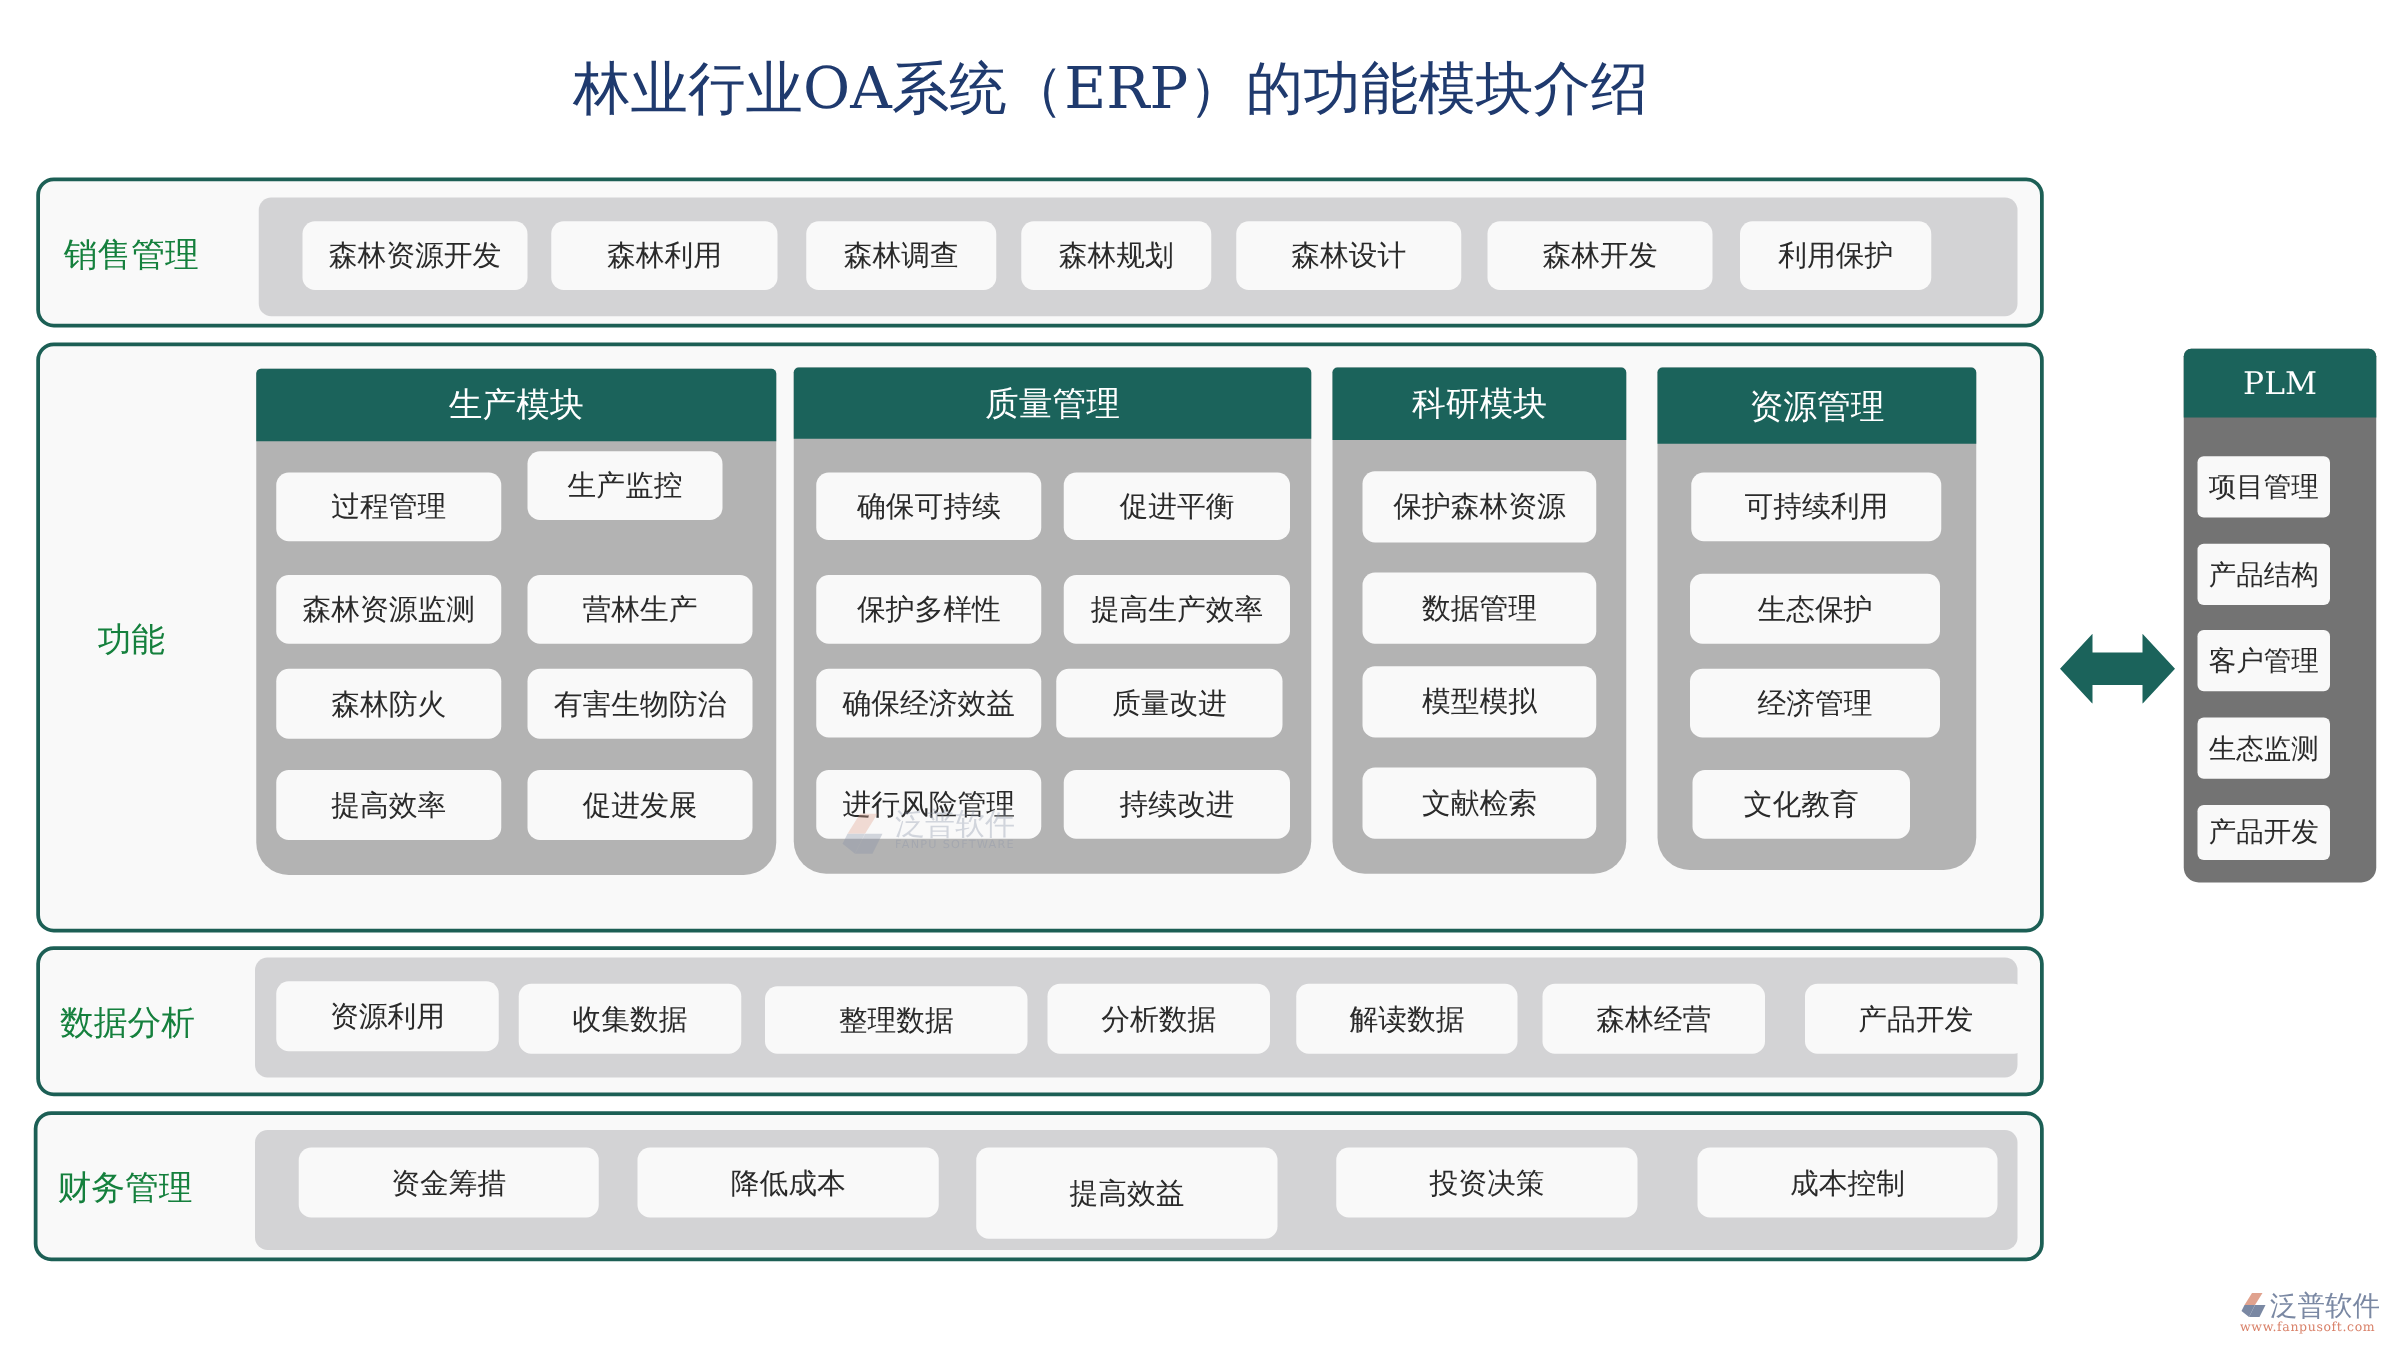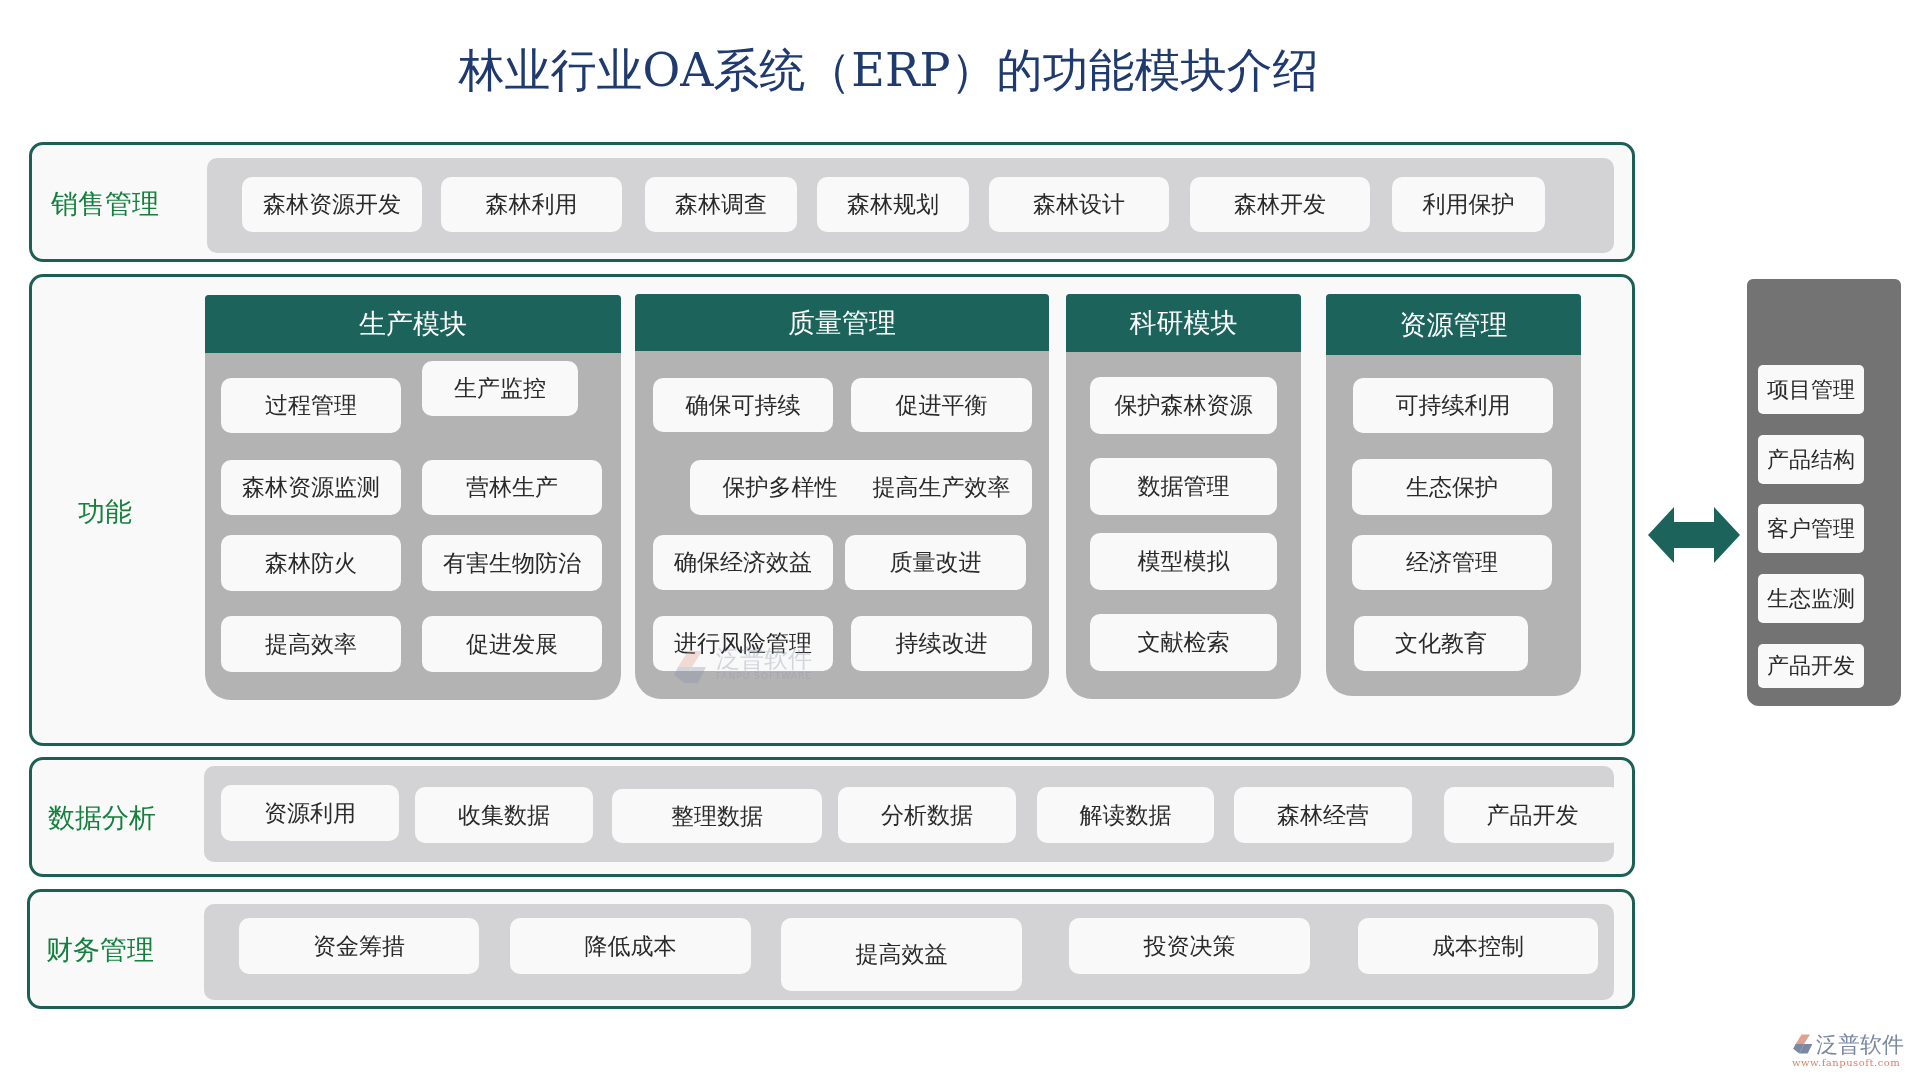--- a/index.html
+++ b/index.html
@@ -105,21 +105,21 @@
 <div class="mchip" style="left:221px; top:535px; width:180px; height:56px;">森林防火</div>
 <div class="mchip" style="left:422px; top:535px; width:180px; height:56px;">有害生物防治</div>
 <div class="mchip" style="left:221px; top:616px; width:180px; height:56px;">提高效率</div>
 <div class="mchip" style="left:422px; top:616px; width:180px; height:56px;">促进发展</div>
 
 <div class="module" style="left:635px; top:294px; width:414px; height:405px;">
   <div class="module-head" style="height:57px;">质量管理</div>
 </div>
 <div class="mchip" style="left:653px; top:378px; width:180px; height:54px;">确保可持续</div>
 <div class="mchip" style="left:851px; top:378px; width:181px; height:54px;">促进平衡</div>
-<div class="mchip" style="left:690px; top:460px; width:180px; height:55px;">保护多样性</div>
+<div class="mchip" style="left:653px; top:460px; width:180px; height:55px;">保护多样性</div>
 <div class="mchip" style="left:851px; top:460px; width:181px; height:55px;">提高生产效率</div>
 <div class="mchip" style="left:653px; top:535px; width:180px; height:55px;">确保经济效益</div>
 <div class="mchip" style="left:845px; top:535px; width:181px; height:55px;">质量改进</div>
 <div class="mchip" style="left:653px; top:616px; width:180px; height:55px;">进行风险管理</div>
 <div class="mchip" style="left:851px; top:616px; width:181px; height:55px;">持续改进</div>
 
 <div class="module" style="left:1066px; top:294px; width:235px; height:405px;">
   <div class="module-head" style="height:58px;">科研模块</div>
 </div>
 <div class="mchip" style="left:1090px; top:377px; width:187px; height:57px;">保护森林资源</div>
@@ -163,20 +163,21 @@
 <div class="chip" style="left:510px; top:918px; width:241px; height:56px;">降低成本</div>
 <div class="chip" style="left:781px; top:918px; width:241px; height:73px;">提高效益</div>
 <div class="chip" style="left:1069px; top:918px; width:241px; height:56px;">投资决策</div>
 <div class="chip" style="left:1358px; top:918px; width:240px; height:56px;">成本控制</div>
 
 <svg class="arrow" viewBox="0 0 92 56">
   <polygon points="0,28 26,0 26,15 66,15 66,0 92,28 66,56 66,41 26,41 26,56" fill="#1b635b"></polygon>
 </svg>
 
 <div class="plm">
+  <div class="plm-head">PLM</div>
   <div class="plm-chip" style="top:86px;">项目管理</div>
   <div class="plm-chip" style="top:156px;">产品结构</div>
   <div class="plm-chip" style="top:225px;">客户管理</div>
   <div class="plm-chip" style="top:295px;">生态监测</div>
   <div class="plm-chip" style="top:365px; height:44px;">产品开发</div>
 </div>
 
 <div class="logo">
   <svg width="24" height="22" viewBox="0 0 40 36">
     <polygon points="6,18 16,2 30,2 20,18" fill="#e0a28e"></polygon>

